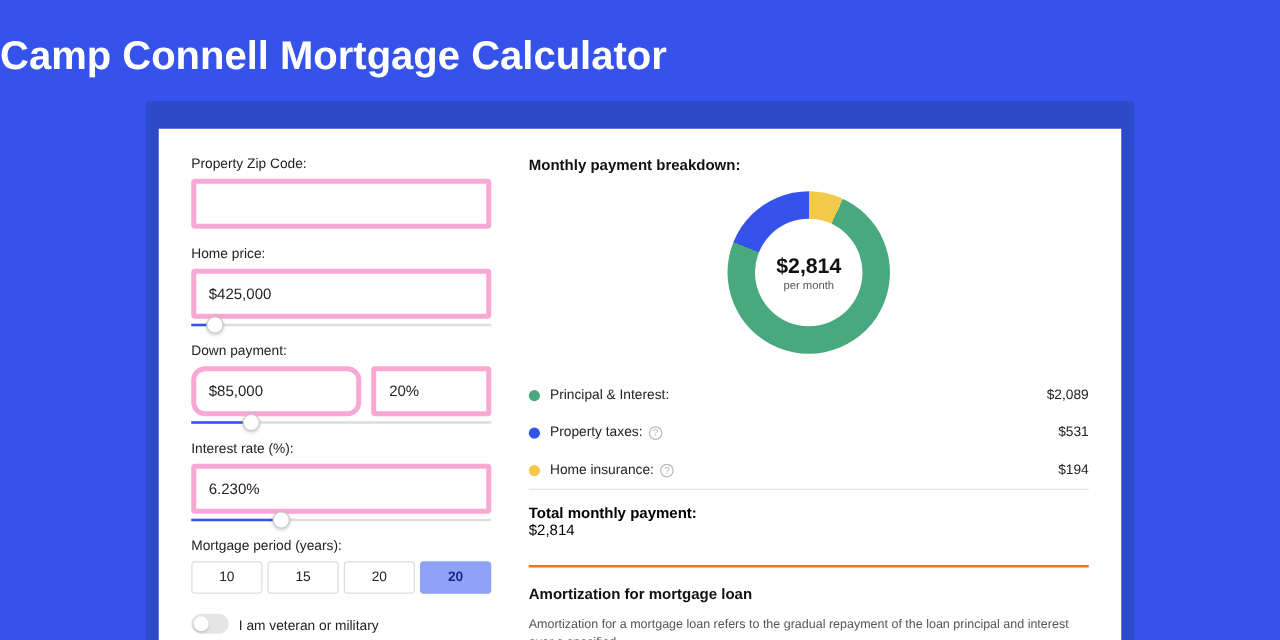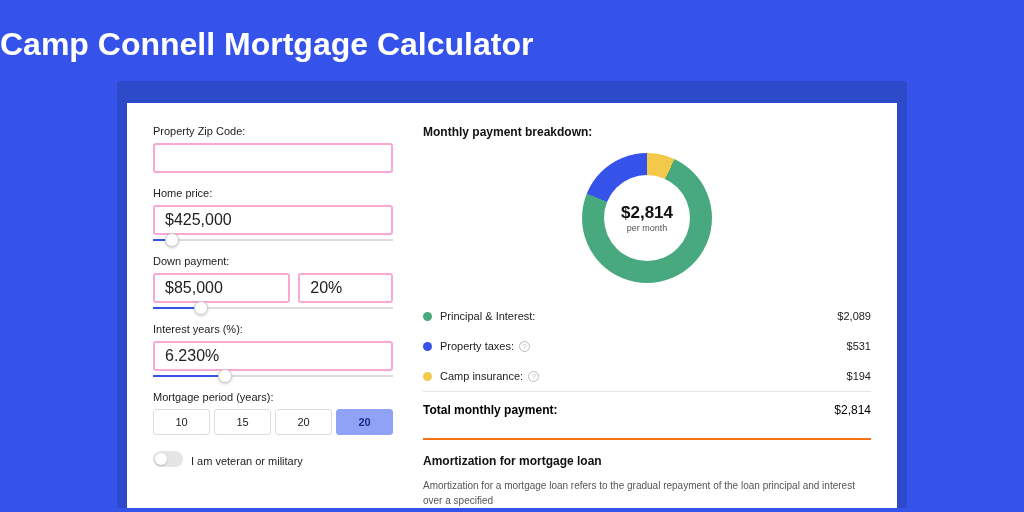--- a/index.html
+++ b/index.html
@@ -36,29 +36,29 @@
 
   .field { margin-bottom: 14px; }
   .field-label {
     font-size: 11px;
     color: #222;
     margin-bottom: 6px;
     display: block;
   }
   .input {
     width: 100%;
-    height: 30px;
-    border: 2px solid #f9a8d4;
+    height: 40px;
+    border: 4px solid #f9a8d4;
     border-radius: 3px;
     padding: 0 10px;
-    font-size: 16px;
+    font-size: 12px;
     color: #222;
   }
   .input-row { display: flex; gap: 8px; }
-  .input-row .input:first-child { flex: 1.6; }
+  .input-row .input:first-child { flex: 1.6; border-radius: 11px; }
   .input-row .input:last-child { flex: 1; }
 
   .slider-track {
     position: relative;
     height: 2px;
     background: #ddd;
     margin-top: 4px;
   }
   .slider-fill {
     position: absolute;
@@ -185,20 +185,21 @@
     align-items: center;
     justify-content: center;
   }
   .br-value { font-weight: 400; }
   .total-row {
     border-top: 1px solid #e5e5e5;
     font-weight: 700;
     padding: 11px 0;
     display: flex;
     font-size: 12px;
+    flex-direction: column;
   }
   .total-row .br-label { flex: 1; }
 
   .amort-section {
     border-top: 2px solid #f97316;
     margin-top: 10px;
     padding-top: 14px;
   }
   .amort-title {
     font-size: 12px;
@@ -242,21 +243,21 @@
         <input class="input" value="$85,000" style="">
         <input class="input" value="20%" style="">
       </div>
       <div class="slider-track">
         <div class="slider-fill" style="width:20%"></div>
         <div class="slider-handle" style="left:20%"></div>
       </div>
     </div>
 
     <div class="field">
-      <label class="field-label">Interest years (%):</label>
+      <label class="field-label">Interest rate (%):</label>
       <input class="input" value="6.230%" style="">
       <div class="slider-track">
         <div class="slider-fill" style="width:30%"></div>
         <div class="slider-handle" style="left:30%"></div>
       </div>
     </div>
 
     <div class="field">
       <label class="field-label">Mortgage period (years):</label>
       <div class="period-row">
@@ -300,21 +301,21 @@
       <span class="br-label">
         <span>Property taxes:</span>
         <span class="info-icon">?</span>
       </span>
       <span class="br-value">$531</span>
     </div>
 
     <div class="breakdown-row">
       <span class="dot dot-yellow"></span>
       <span class="br-label">
-        <span>Camp insurance:</span>
+        <span>Home insurance:</span>
         <span class="info-icon">?</span>
       </span>
       <span class="br-value">$194</span>
     </div>
 
     <div class="total-row">
       <span class="br-label">Total monthly payment:</span>
       <span class="br-value">$2,814</span>
     </div>
 

